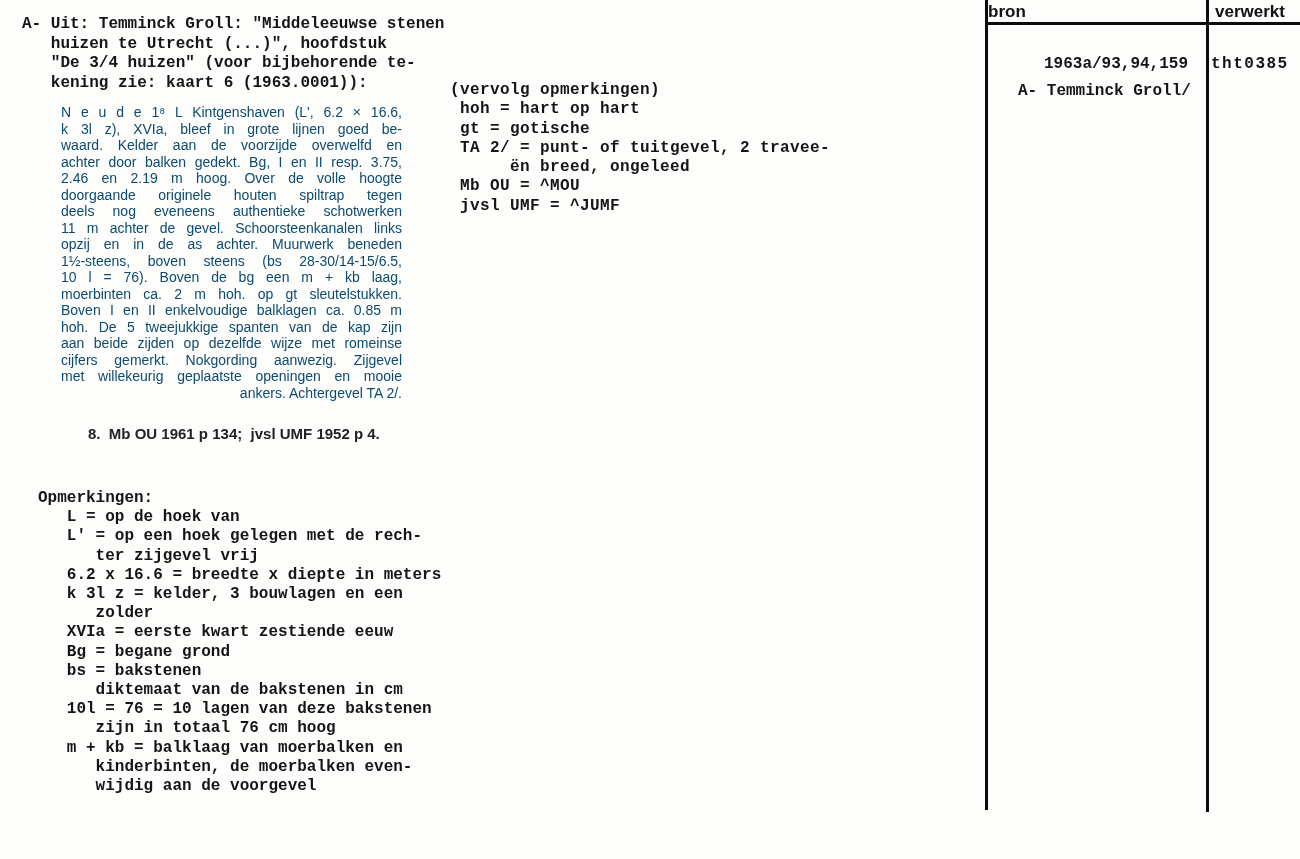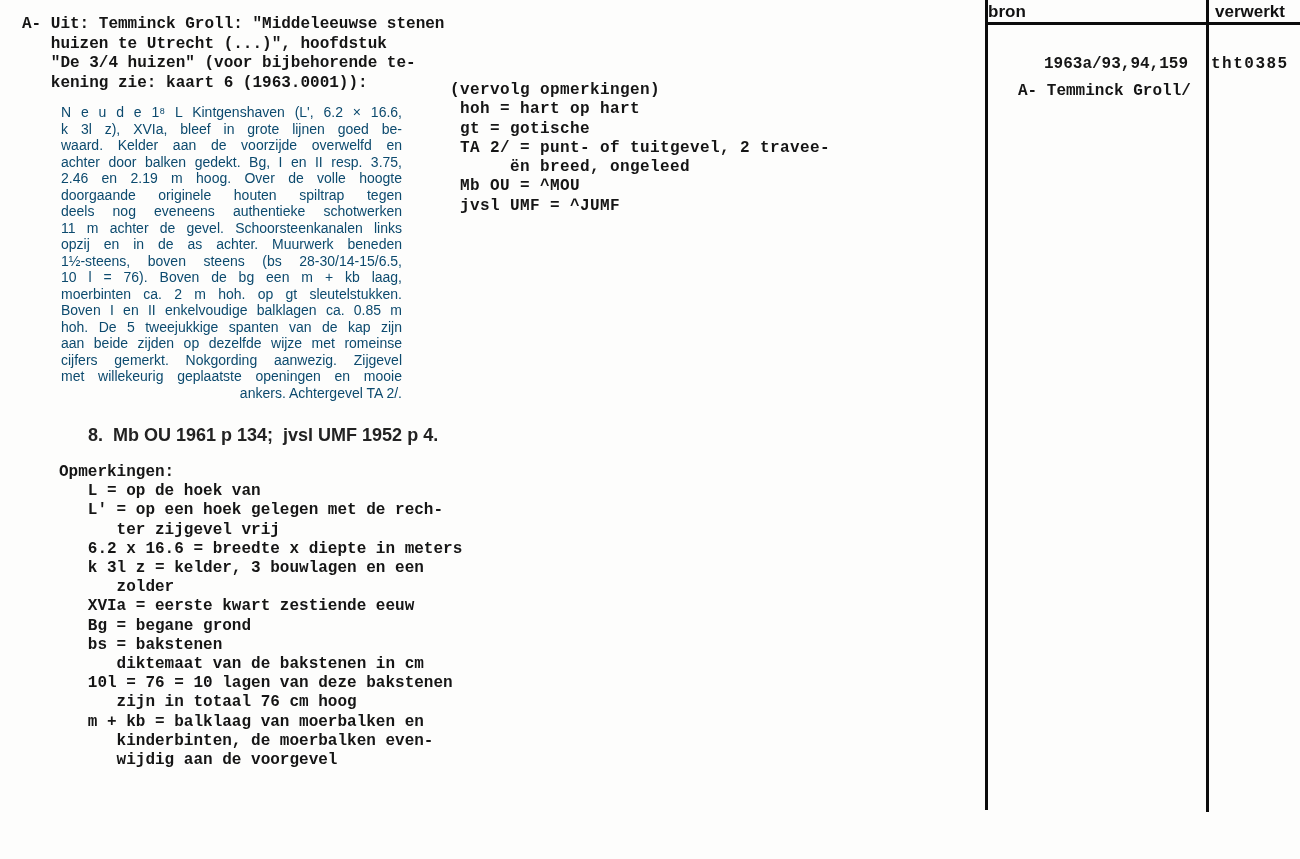--- a/index.html
+++ b/index.html
@@ -29,25 +29,25 @@
     font-family: "Liberation Sans", "DejaVu Sans", sans-serif;
     font-size: 14px; line-height: 16.5px;
     color: #0c4a6e;
   }
   #excerpt-block .jline  { text-align: justify; text-align-last: justify; white-space: normal; }
   #excerpt-block .jlast  { text-align: right; white-space: pre; }
 
   #footnote {
     left: 88px; top: 425px;
     font-family: "Liberation Sans", "DejaVu Sans", sans-serif;
-    font-size: 18px; font-weight: bold;
+    font-size: 15px; font-weight: bold;
     white-space: pre; color: #222;
   }
 
-  #opmerkingen-block { left: 38px; top: 463px; line-height: 19.2px; margin-left: 21px; }
+  #opmerkingen-block { left: 38px; top: 489px; line-height: 19.2px; }
   #vervolg-block     { left: 450px; top: 81px; line-height: 19.3px; letter-spacing: 0.4px; }
 
   
   .vline { background: #0c0c0c; width: 3px; top: 0; }
   #table-left-border   { left: 985px;  height: 810px; }
   #table-column-divider{ left: 1206px; height: 812px; }
   #table-header-separator {
     left: 985px; top: 22px; width: 315px; height: 3px; background: #0c0c0c;
   }
   .table-header {

